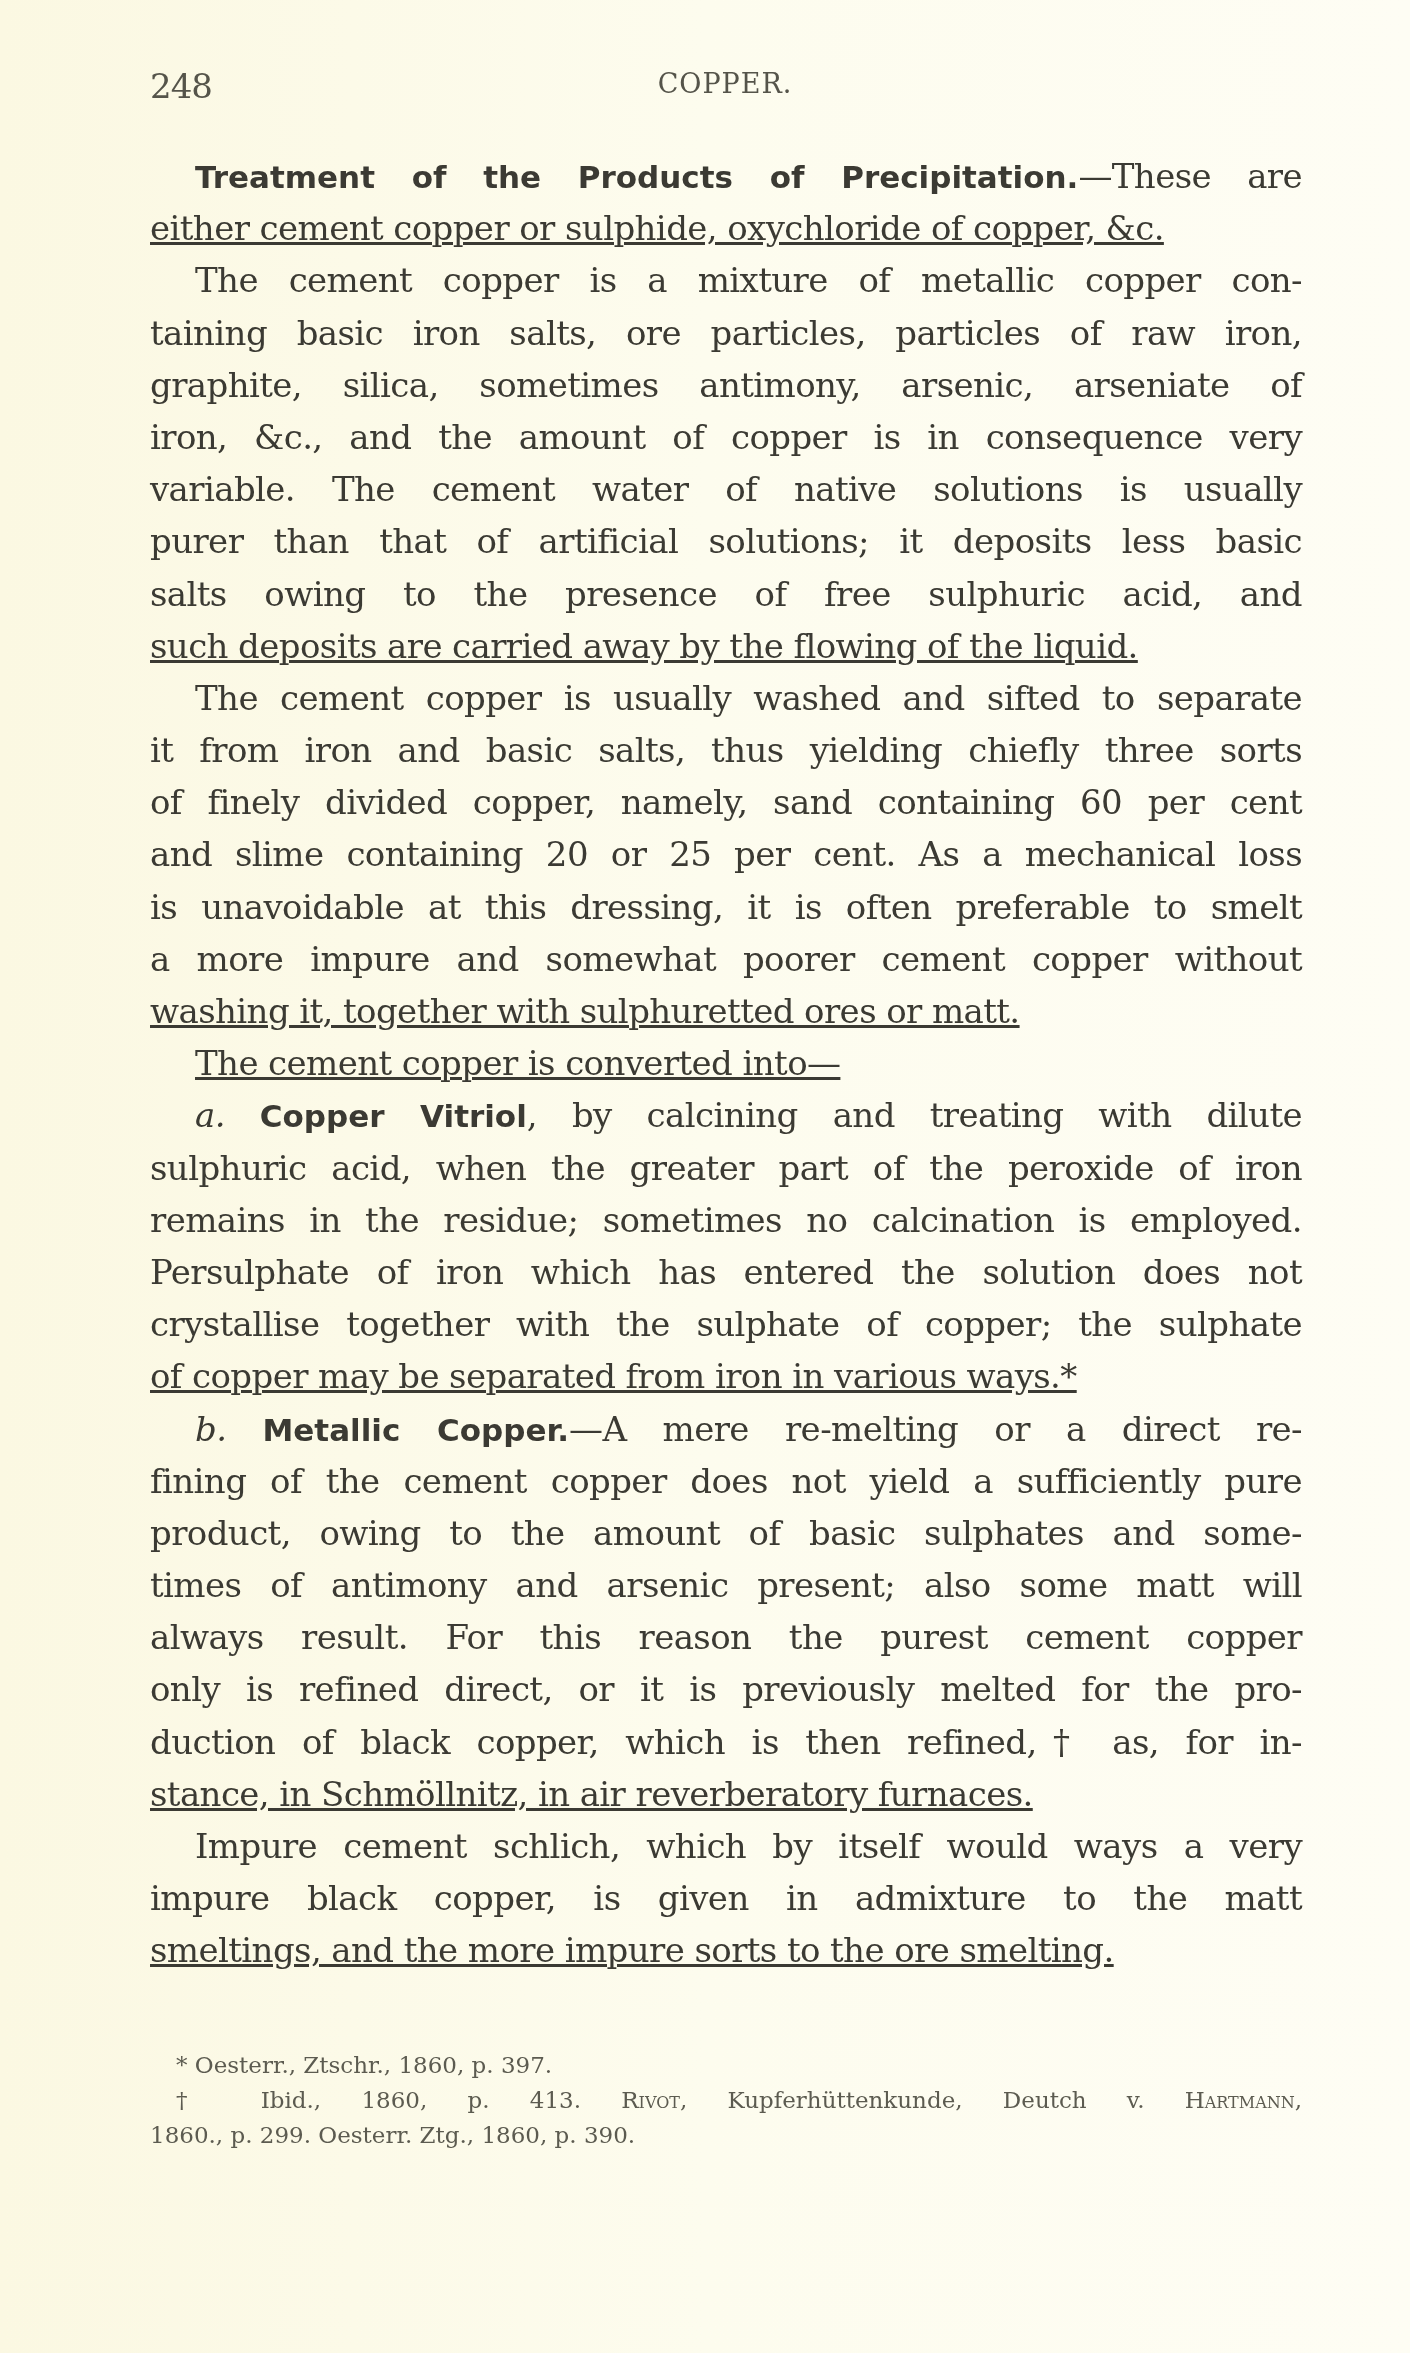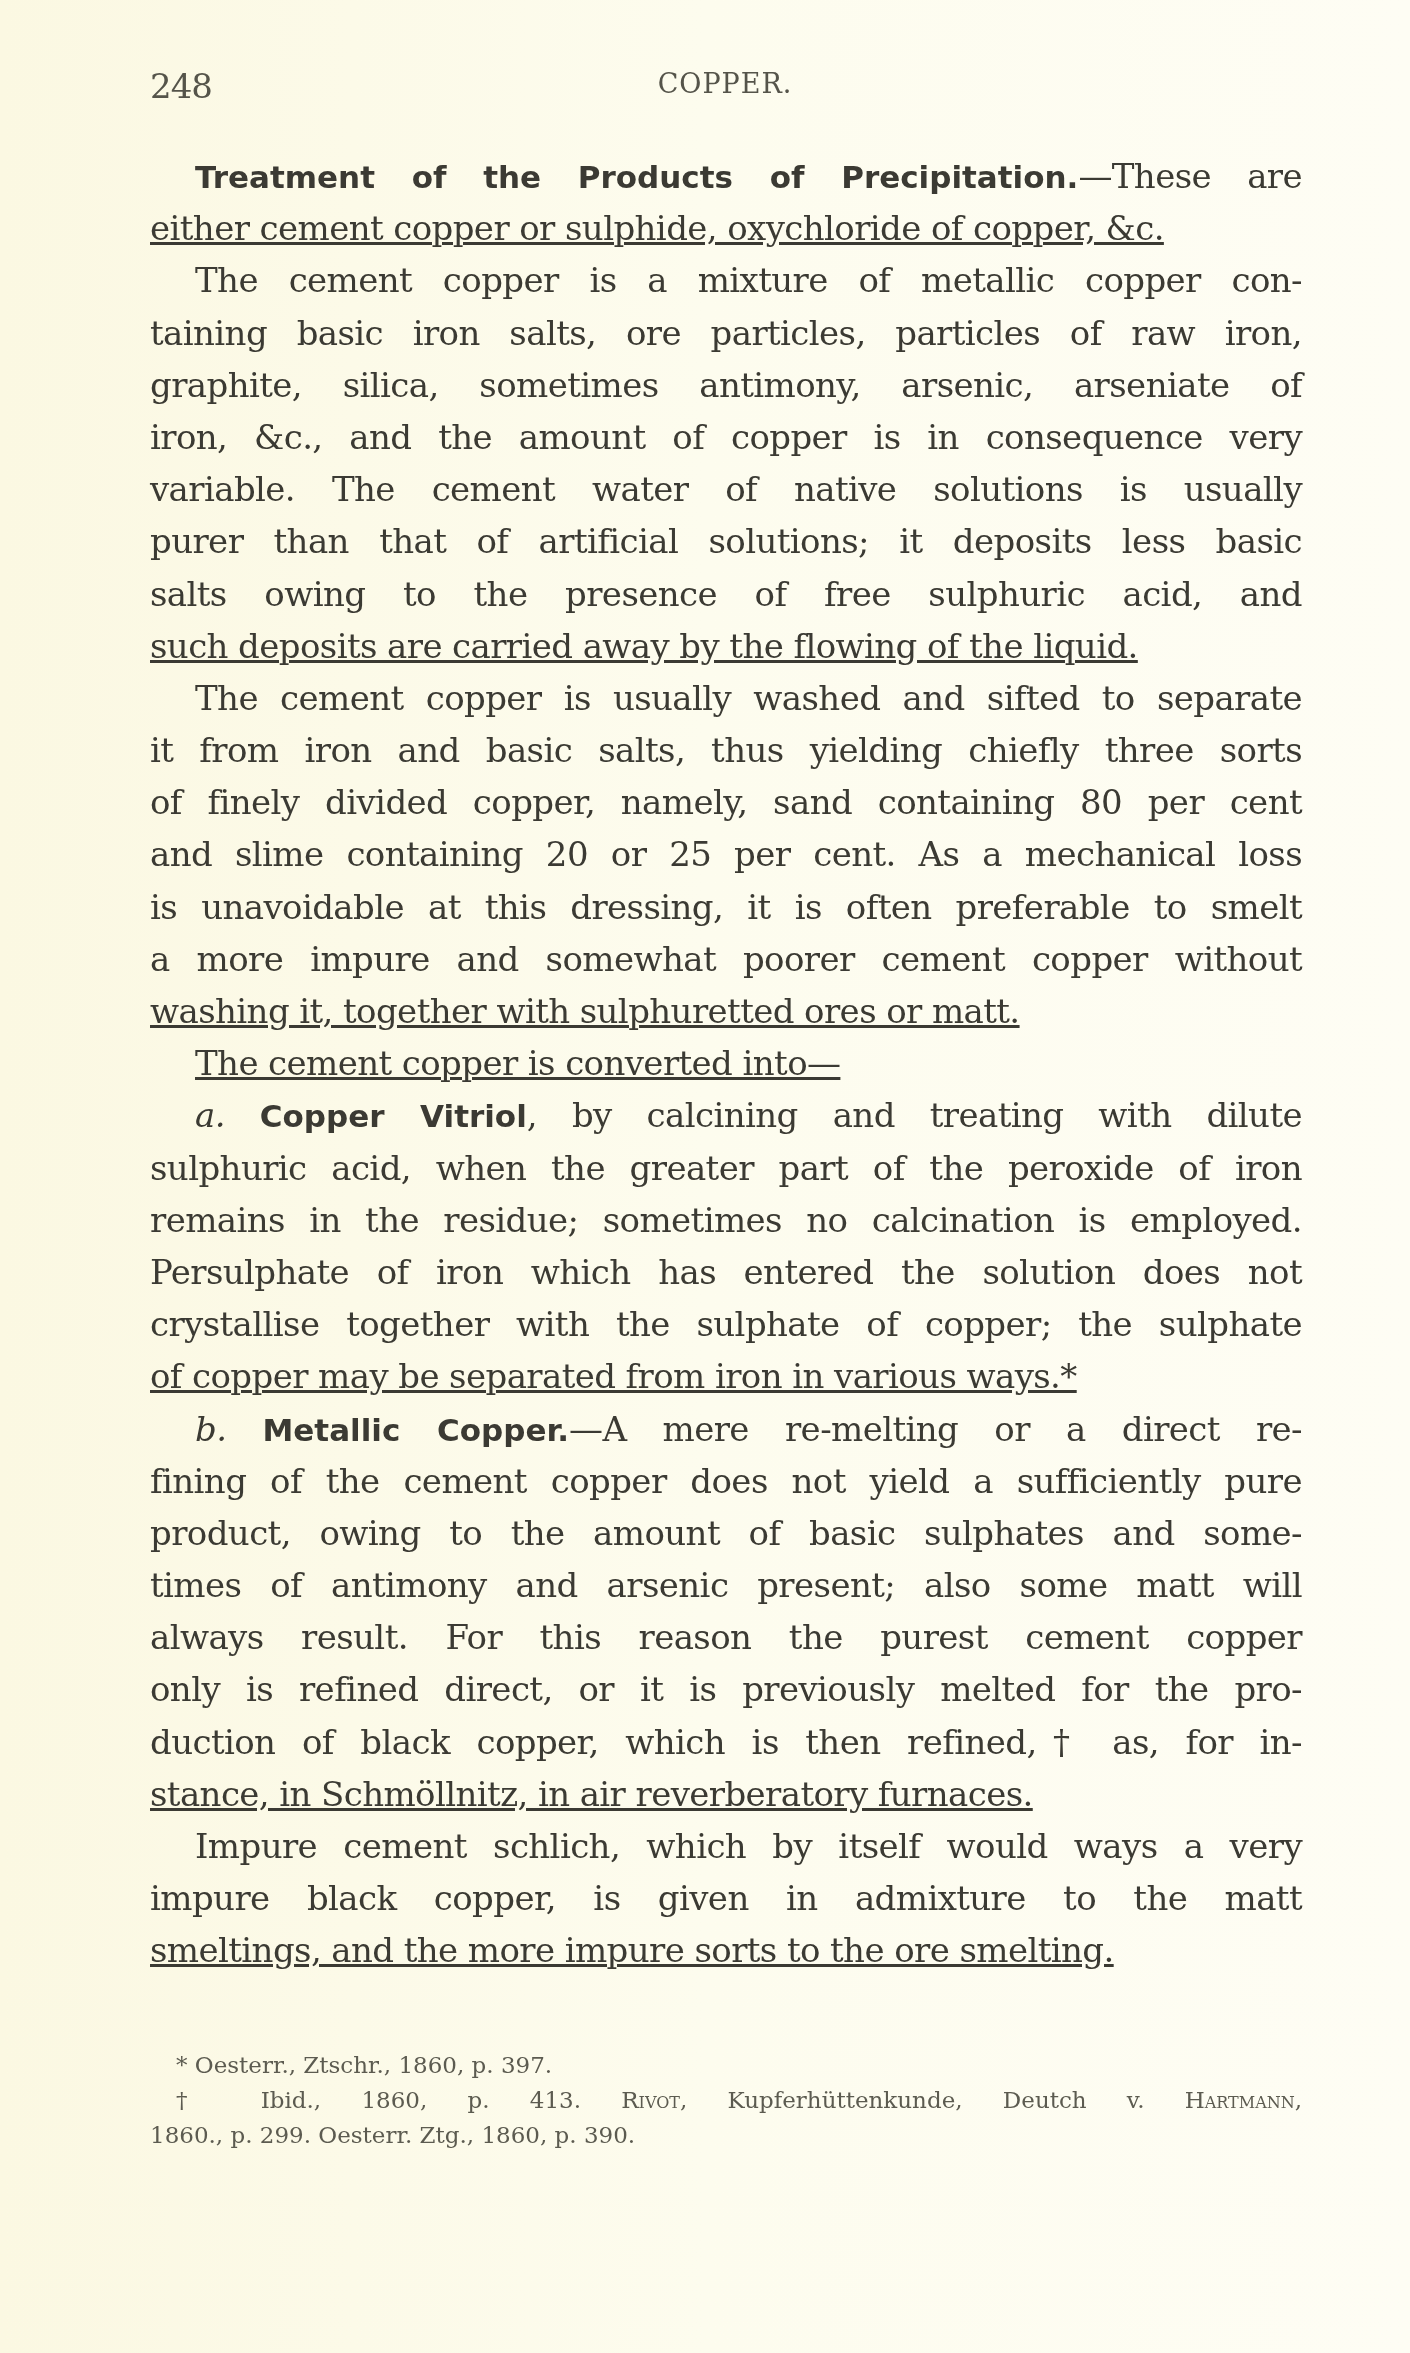--- a/index.html
+++ b/index.html
@@ -46,21 +46,21 @@
     <div class="line">taining basic iron salts, ore particles, particles of raw iron,</div>
     <div class="line">graphite, silica, sometimes antimony, arsenic, arseniate of</div>
     <div class="line">iron, &amp;c., and the amount of copper is in consequence very</div>
     <div class="line">variable. The cement water of native solutions is usually</div>
     <div class="line">purer than that of artificial solutions; it deposits less basic</div>
     <div class="line">salts owing to the presence of free sulphuric acid, and</div>
     <div class="line last">such deposits are carried away by the flowing of the liquid.</div>
 
     <div class="line indent">The cement copper is usually washed and sifted to separate</div>
     <div class="line">it from iron and basic salts, thus yielding chiefly three sorts</div>
-    <div class="line">of finely divided copper, namely, sand containing 80 per cent</div>
+    <div class="line">of finely divided copper, namely, sand containing 60 per cent</div>
     <div class="line">and slime containing 20 or 25 per cent. As a mechanical loss</div>
     <div class="line">is unavoidable at this dressing, it is often preferable to smelt</div>
     <div class="line">a more impure and somewhat poorer cement copper without</div>
     <div class="line last">washing it, together with sulphuretted ores or matt.</div>
 
     <div class="line indent last">The cement copper is converted into—</div>
 
     <div class="line indent"><span class="i">a.</span> <span class="b">Copper Vitriol</span><span>, by calcining and treating with dilute</span></div>
     <div class="line">sulphuric acid, when the greater part of the peroxide of iron</div>
     <div class="line">remains in the residue; sometimes no calcination is employed.</div>

